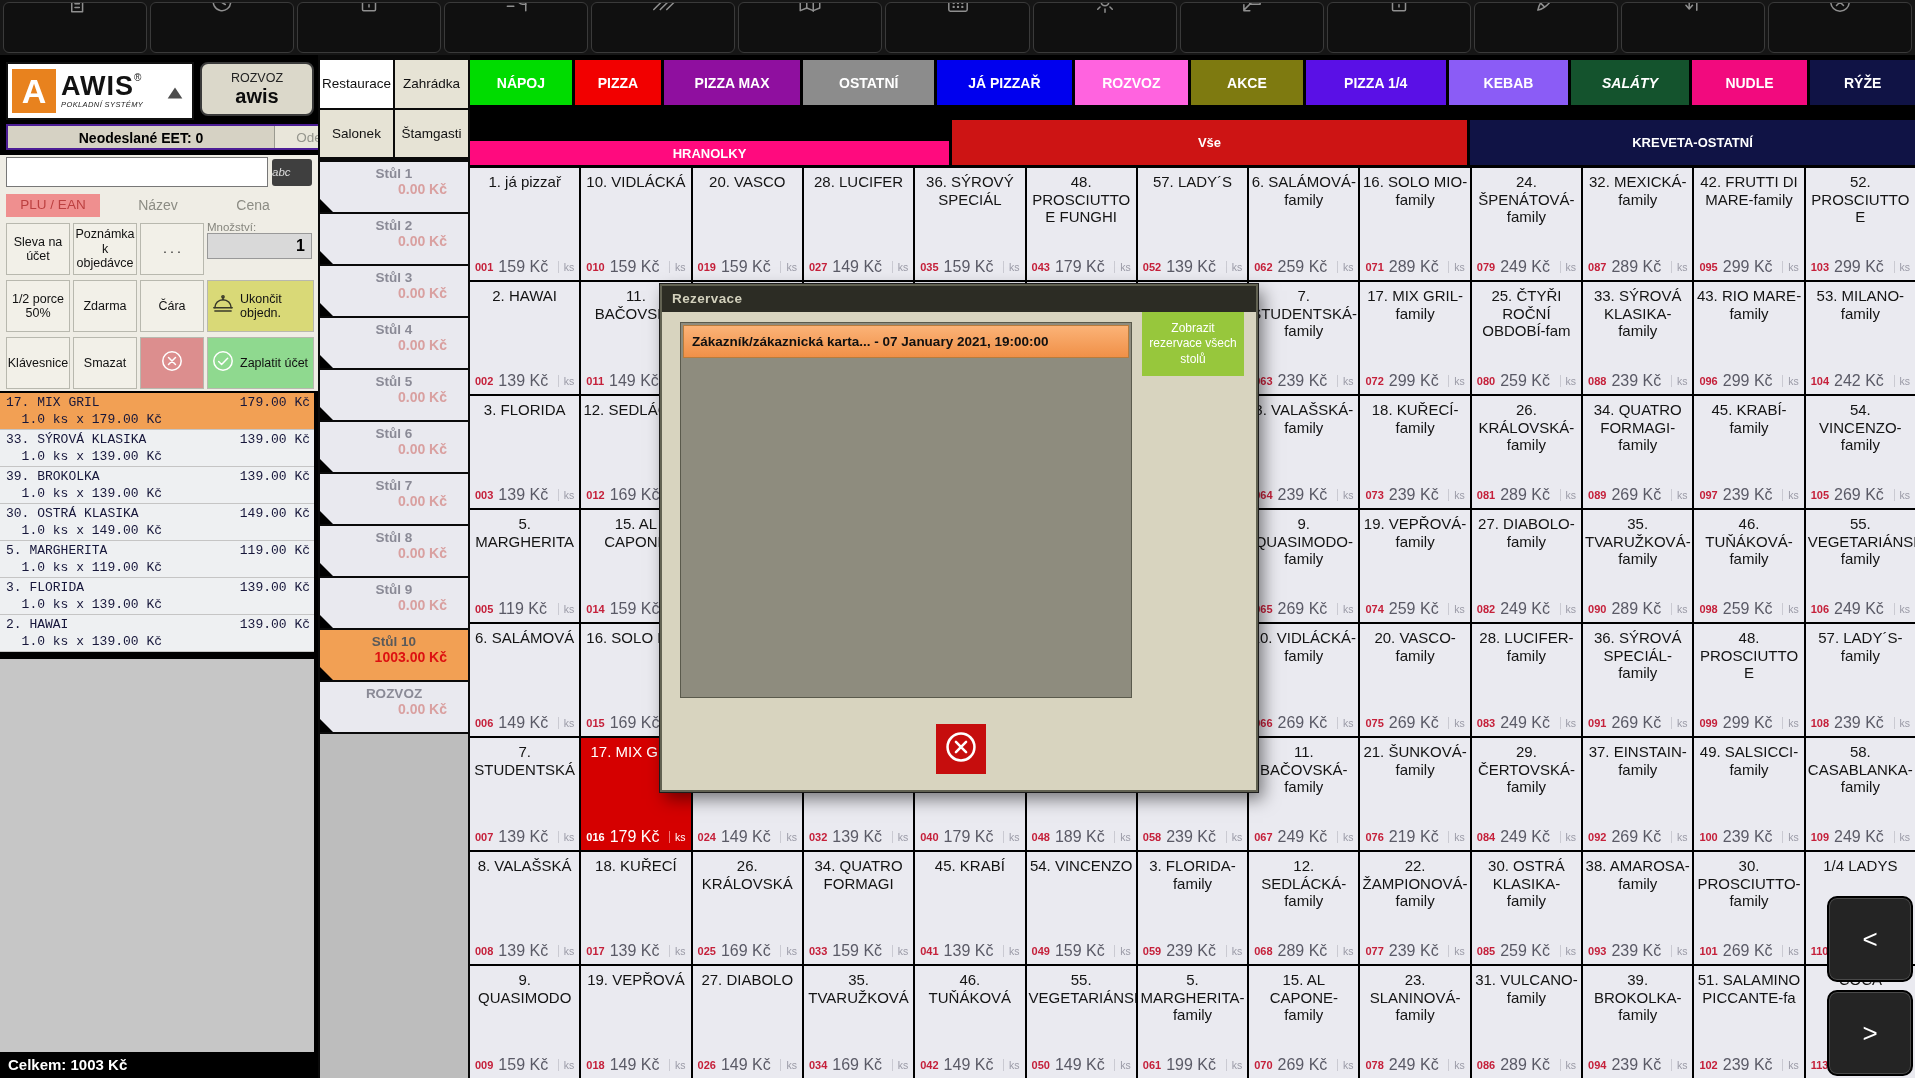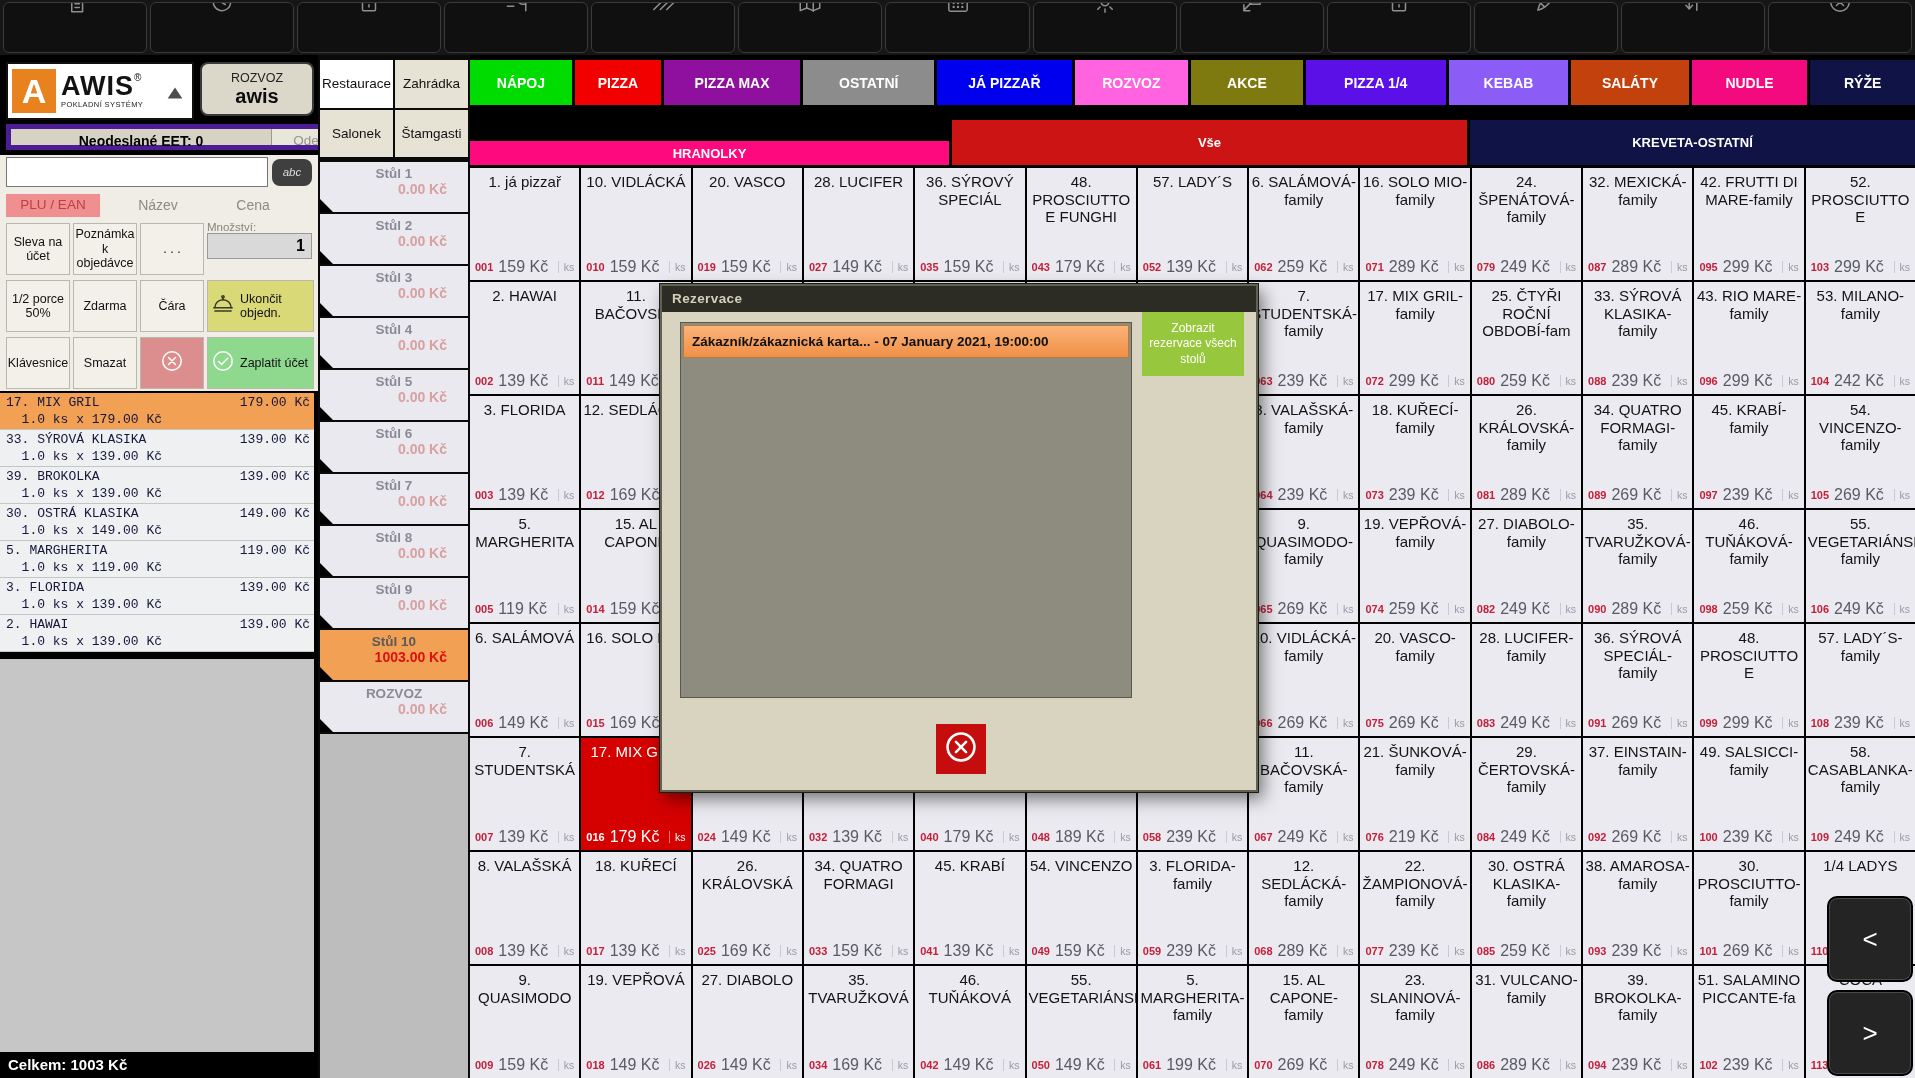--- a/index.html
+++ b/index.html
@@ -20,38 +20,38 @@
 
   
   .left { position:absolute; left:0; top:55px; width:318px; height:1023px; background:#000; }
   .logo-box { position:absolute; left:6px; top:7px; width:188px; height:58px; background:#fff;
               border:2px solid #101010; display:flex; align-items:center; padding:4px; }
   .logo-a { width:44px; height:44px; background:#e8821e; color:#fff; font-weight:bold;
             font-size:34px; display:flex; align-items:center; justify-content:center; }
   .logo-txt { margin-left:5px; line-height:1; }
   .logo-brand { font-size:27px; font-weight:800; letter-spacing:1px; color:#121212; }
   .logo-reg { font-size:10px; vertical-align:top; color:#121212; }
-  .logo-tag { font-size:7.5px; letter-spacing:0.4px; color:#222; margin-top:1px; }
+  .logo-tag { font-size:7.5px; letter-spacing:0.4px; color:#222; margin-top:1px;font-style:italic; }
   .logo-caret { position:absolute; right:6px; top:18px; width:22px; height:22px; color:#4d4d4d; }
   .logo-caret svg { width:22px; height:22px; }
   .mode-btn { position:absolute; left:200px; top:7px; width:114px; height:54px;
               background:#dbd8ca; border:2px solid #3a3a3a; border-radius:8px;
               display:flex; flex-direction:column; align-items:center; justify-content:center; cursor:pointer; }
   .mode-l1 { font-size:12.5px; color:#222; }
   .mode-l2 { font-size:20px; font-weight:bold; color:#0c0c0c; }
   .eet-bar { position:absolute; left:6px; top:69px; width:360px; height:26px; background:#d6d2c4;
-             display:flex; border:5px solid #4c1d95; }
+             display:flex; border:2px solid #4c1d95; }
   .eet-lb { flex:1; text-align:center; font-size:14px; font-weight:bold; color:#000; line-height:24px; }
   .eet-send { width:90px; background:#e9e6da; color:#95958d; font-size:13.5px; text-align:center;
               line-height:24px; border-left:1px solid #9a9a90; cursor:pointer; }
   .search-row { position:absolute; left:0; top:100px; width:318px; height:36px; background:#efede5; }
   .search-in { position:absolute; left:6px; top:2px; width:262px; height:30px; background:#fff;
                border:1px solid #777; font-size:15px; padding:0 6px; }
   .abc-btn { position:absolute; right:6px; top:4px; width:40px; height:27px; background:#3f3f3f;
-             border-radius:8px; color:#ddd; font-size:11.5px; font-style:italic; text-align:center;
+             border-radius:3px; color:#ddd; font-size:11.5px; font-style:italic; 
              line-height:26px; cursor:pointer; }
   .hdr-row { position:absolute; left:0; top:136px; width:318px; height:28px; background:#efede5; }
   .plu-chip { position:absolute; left:6px; top:3px; width:94px; height:23px; background:#ef8f8f;
               color:#bc4040; font-size:13.5px; text-align:center; line-height:22px; cursor:pointer; }
   .hdr-nazev { position:absolute; left:108px; top:3px; width:100px; text-align:center;
                color:#8c8c84; font-size:14px; line-height:22px; }
   .hdr-cena { position:absolute; left:218px; top:3px; width:70px; text-align:center;
               color:#8c8c84; font-size:14px; line-height:22px; }
   .ctl-area { position:absolute; left:0; top:164px; width:318px; height:172px; background:#efede5; }
   .ctl { position:absolute; background:#f2f0e8; border:1px solid #b8b8ae; font-size:12.5px;
@@ -495,21 +495,21 @@
         <div class="cat" style="background: rgb(0, 0, 238);">JÁ PIZZAŘ</div>
 
         <div class="cat" style="background: rgb(255, 99, 223);">ROZVOZ</div>
 
         <div class="cat" style="background: rgb(126, 122, 16);">AKCE</div>
 
         <div class="cat" style="background: rgb(90, 16, 230);">PIZZA 1/4</div>
 
         <div class="cat" style="background: #8b5cf6;">KEBAB</div>
 
-        <div class="cat" style="background: #c2410c;">SALÁTY</div>
+        <div class="cat" style="background: #14532d; font-style: italic;">SALÁTY</div>
 
         <div class="cat" style="background: rgb(242, 10, 126);">NUDLE</div>
 
         <div class="cat" style="background: rgb(16, 19, 69);">RÝŽE</div>
       </div>
     <div class="subcats">
 
         <div class="subcat" style="background: rgb(255, 10, 126); margin-top: 21px;">HRANOLKY</div>
 
         <div class="subcat" style="background: rgb(205, 20, 20);">Vše</div>

